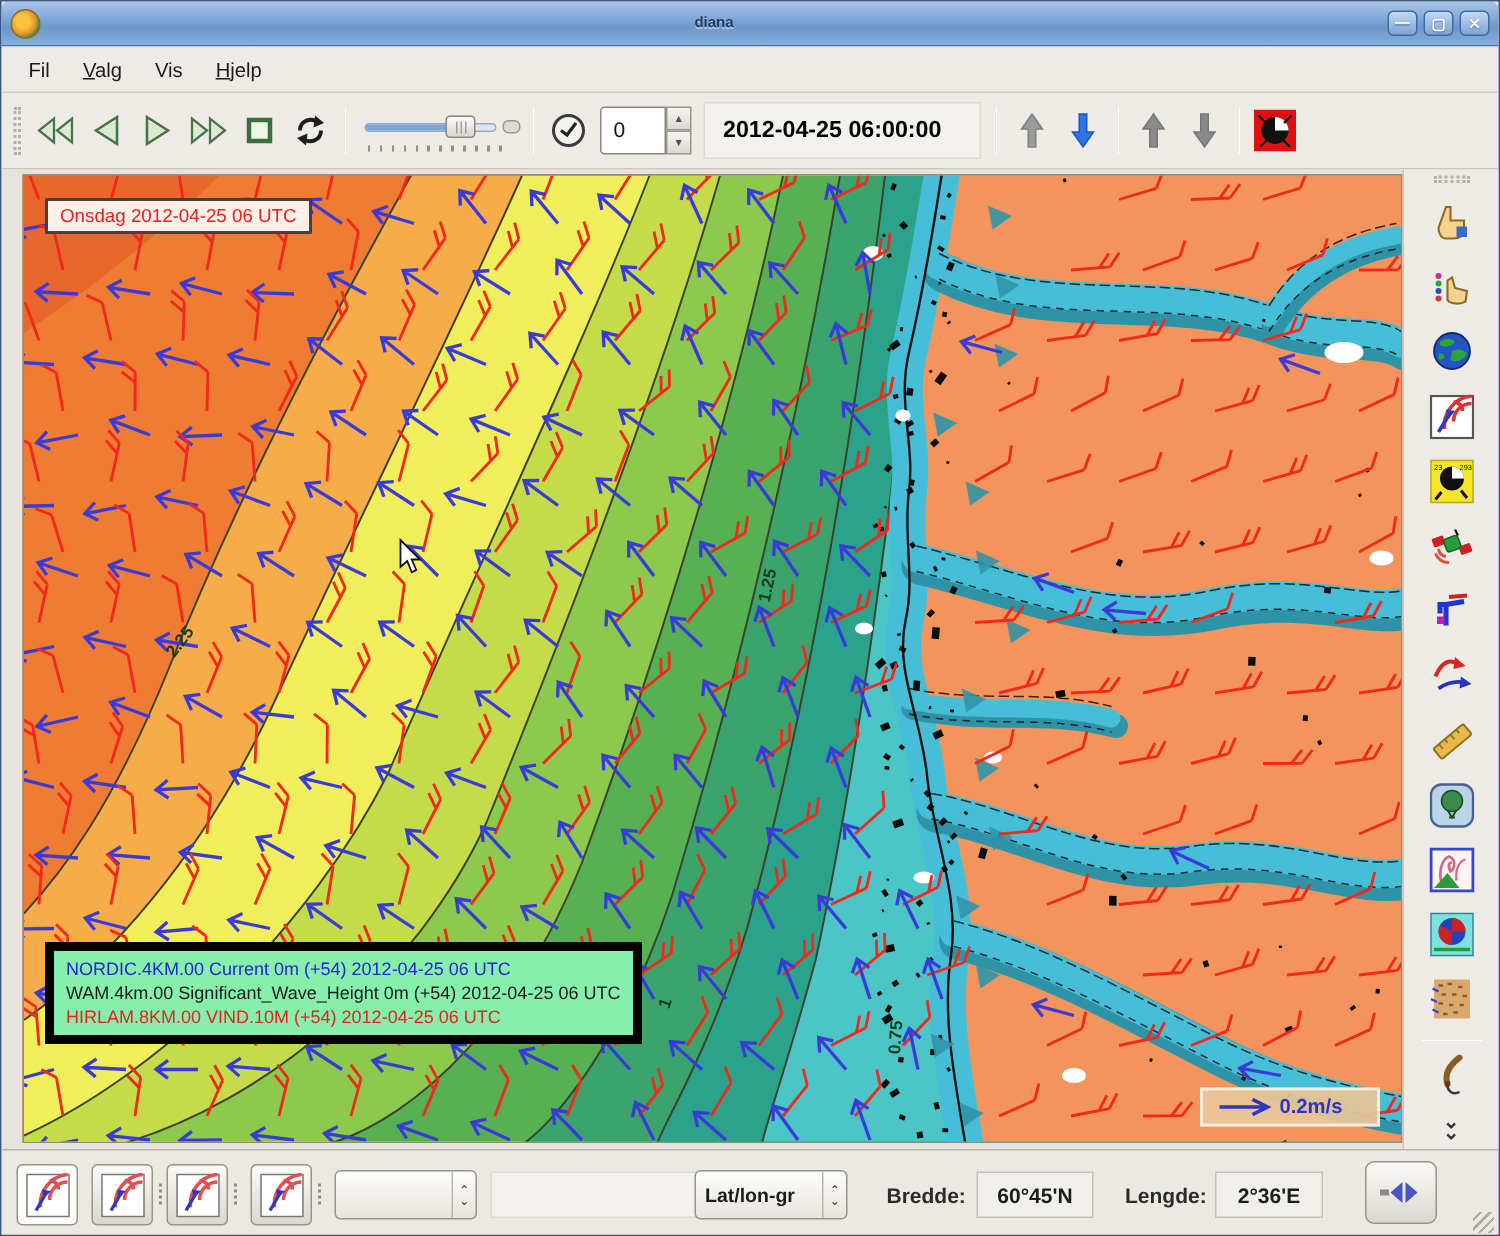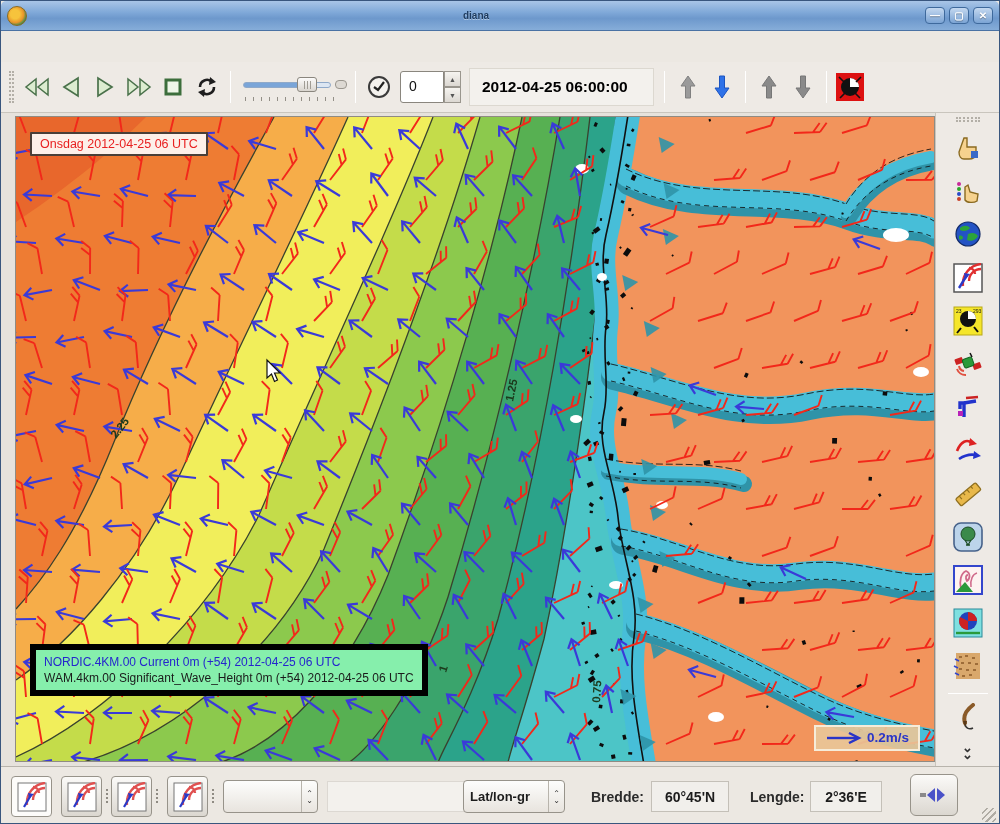--- a/index.html
+++ b/index.html
@@ -63,21 +63,21 @@
 
   
   .main { position:absolute; left:0; top:112px; width:100%; height:653px; background:#e6e2dc; }
   .map-area { position:absolute; left:14px; top:3px; width:920px; height:646px;
     border:1px solid #8f8b83; background:#ee7c33; overflow:hidden; }
   .map-flag { position:absolute; left:14px; top:15px; background:#fdf0e9;
     border:2px solid #4a3f38; padding:3px 8px; font-size:12.5px; border-radius:1px; }
   .map-legend { position:absolute; left:14px; bottom:65px; background:#86efac;
     border:6px solid #000000; padding:4px 8px; font-size:12px; line-height:16px; }
   .map-scale { position:absolute; right:14px; bottom:10px; background:rgba(233,198,152,.92);
-    border:2px solid #f6ecd9; padding:3px 9px 4px 9px; font-size:13.5px; font-weight:bold;
+    border:2px solid #f6ecd9; padding:3px 23px 4px 9px; font-size:13.5px; font-weight:bold;
     display:flex; align-items:center; gap:2px;margin-top:20px; }
 
   
   .sidebar { position:absolute; right:0; top:0; width:64px; height:653px;
     background:#eeeae5; border-left:1px solid #c9c5bd; display:flex;
     flex-direction:column; align-items:center; padding-top:4px; }
   .sb-handle { width:24px; height:5px; border-top:2px dotted #b3afa7;
     border-bottom:2px dotted #b3afa7; margin-bottom:8px; }
   .sb-btn { width:36px; height:36px; display:flex; align-items:center;
     justify-content:center; margin-bottom:7.2px; }
@@ -115,20 +115,26 @@
   <div class="titlebar">
     <div class="title-icon"></div>
     <div class="title-text">diana</div>
     <div class="win-btns">
       <div class="win-btn">—</div>
       <div class="win-btn">▢</div>
       <div class="win-btn">✕</div>
     </div>
   </div>
 
+  <div class="menubar">
+    <div class="menu-item">Fil</div>
+    <div class="menu-item"><u>V</u>alg</div>
+    <div class="menu-item">Vis</div>
+    <div class="menu-item"><u>H</u>jelp</div>
+  </div>
 
   <div class="toolbar">
     <div class="tb-handle"></div>
     <div class="tb-btn">
       <svg width="26" height="20">
           <polygon points="12,2 12,18 2,10" fill="#dcecd0" stroke="#49714a" stroke-width="1.5"></polygon>
           <polygon points="24,2 24,18 14,10" fill="#dcecd0" stroke="#49714a" stroke-width="1.5"></polygon>
         </svg>
     </div>
     <div class="tb-btn">
@@ -824,20 +830,21 @@
           <text x="352" y="568" fill="#1c3a1c" font-size="11.5" font-weight="600" transform="rotate(-58 352 568)" font-family="Liberation Sans, sans-serif">1.25</text>
           <text x="584" y="586" fill="#1c3a1c" font-size="11.5" font-weight="600" transform="rotate(-86 584 586)" font-family="Liberation Sans, sans-serif">0.75</text>
           <polygon points="251,243 251,261 255.5,257 258.5,264.5 261.5,263 258.5,256 264,256" fill="#fff" stroke="#111" stroke-width="1.2"></polygon>
         </svg>
       <div class="map-flag">
         <span style="color:#e82020;">Onsdag 2012-04-25 06 UTC</span>
       </div>
       <div class="map-legend">
         <div class="legend-line" style="color: rgb(37, 37, 205);">NORDIC.4KM.00 Current 0m (+54) 2012-04-25 06 UTC</div>
         <div class="legend-line" style="color: rgb(26, 26, 26);">WAM.4km.00 Significant_Wave_Height 0m (+54) 2012-04-25 06 UTC</div>
+        <div class="legend-line" style="color: rgb(232, 32, 32);">HIRLAM.8KM.00 VIND.10M (+54) 2012-04-25 06 UTC</div>
       </div>
       <div class="map-scale">
         <svg width="40" height="12">
           <line x1="2" y1="6" x2="32" y2="6" stroke="#2a35c8" stroke-width="2.4"></line>
           <path d="M24,1 L34,6 L24,11" fill="none" stroke="#2a35c8" stroke-width="2.4"></path>
         </svg>
         <span style="color:#2a35c8;">0.2m/s</span>
       </div>
     </div>
 

